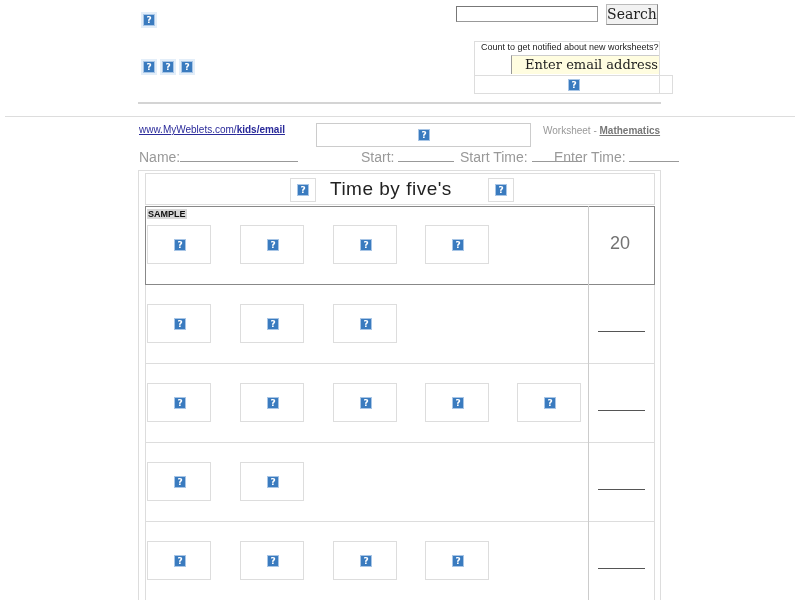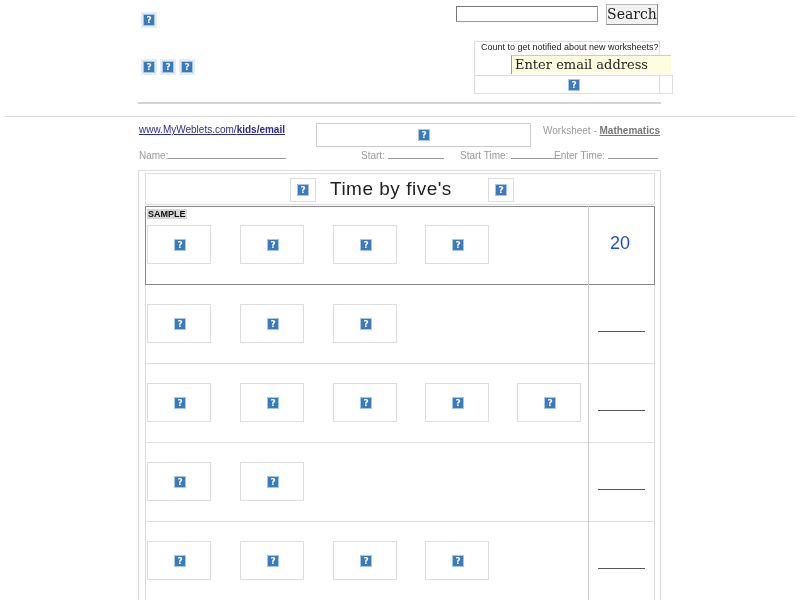--- a/index.html
+++ b/index.html
@@ -13,42 +13,42 @@
   .qicon-framed { box-shadow: 0 0 0 2px #e3eef9; }
   .hrule { position: absolute; height: 2px; background: #d4d4d4; }
   .search-input { left: 456px; top: 6px; width: 142px; height: 16px; border: 1px solid #999;
                   border-top-color: #777; border-left-color: #777; background: #fff; box-sizing: border-box; }
   .search-btn { left: 606px; top: 4px; width: 52px; height: 21px; border: 1px solid #bbb;
                 border-right-color: #888; border-bottom-color: #888; background: #f2f2f2;
                 font-family: "DejaVu Serif", serif; font-size: 14px; line-height: 19px;
                 text-align: center; box-sizing: border-box; color: #222; }
   .notify-box { left: 474px; top: 41px; width: 186px; height: 53px; border: 1px solid #ddd; box-sizing: border-box; }
   .notify-label { left: 481px; top: 42px; font-size: 9px; color: #222; }
-  .email-input { left: 511px; top: 55px; width: 160px; height: 19px; background: #fffde0;
+  .email-input { left: 511px; top: 55px; width: 148px; height: 19px; background: #fffde0;
                  border-left: 1px solid #999; border-top: 1px solid #ccc; box-sizing: border-box;
-                 font-family: "DejaVu Serif", serif; font-size: 13px; line-height: 17px; padding-left: 3px; color: #222; }
+                 font-family: "DejaVu Serif", serif; font-size: 13px; line-height: 17px; padding-left: 13px; color: #222; }
   .subscribe-cell { left: 474px; top: 75px; width: 199px; height: 19px; border: 1px solid #ddd; box-sizing: border-box; }
   .site-link { left: 139px; top: 124px; font-size: 10px; color: #2a2a9a; text-decoration: underline; }
   .site-link b { font-weight: bold; }
   .ad-box { left: 316px; top: 123px; width: 215px; height: 24px; border: 1px solid #ccc; box-sizing: border-box; }
   .ws-label { left: 543px; top: 125px; font-size: 10px; color: #999; }
   .ws-label b { color: #777; text-decoration: underline; }
-  .field { font-size: 10px; color: #999; }
+  .field { font-size: 14px; color: #999; }
   .blank { display: inline-block; border-bottom: 1px solid #999; height: 9px; vertical-align: baseline; }
   .sheet { left: 138px; top: 170px; width: 523px; height: 440px; border: 1px solid #ddd; box-sizing: border-box; }
   .title-row { left: 145px; top: 173px; width: 510px; height: 32px; border: 1px solid #ddd; box-sizing: border-box; }
   .title-iconbox { position: absolute; top: 178px; width: 26px; height: 24px; border: 1px solid #ddd; box-sizing: border-box; }
   .title-text { left: 330px; top: 178px; font-size: 19px; color: #222; letter-spacing: 0.5px; }
   .row { position: absolute; left: 145px; width: 510px; box-sizing: border-box; border: 1px solid #ddd; border-top: none; }
   .row.sample { border: 1px solid #888; }
   .ans-col { position: absolute; left: 588px; width: 1px; background: #ccc; }
   .sample-tag { left: 147px; top: 209px; font-size: 9px; font-weight: bold; background: #d8d8d8; color: #111; padding: 0 1px; }
   .card { position: absolute; width: 64px; height: 39px; border: 1px solid #ddd; box-sizing: border-box; background: #fff; }
   .card .qicon { left: 26px; top: 13px; }
-  .answer-num { left: 610px; top: 233px; font-size: 18px; color: #1d4ed8; }
+  .answer-num { left: 610px; top: 233px; font-size: 18px; color: #737373; }
   .answer-line { position: absolute; left: 598px; width: 47px; height: 1px; background: #555; }
 </style>
 </head>
 <body>
 
 <span class="qicon qicon-framed" style="left:143px;top:14px;">?</span>
 <span class="qicon qicon-framed" style="left:143px;top:61px;">?</span>
 <span class="qicon qicon-framed" style="left:162px;top:61px;">?</span>
 <span class="qicon qicon-framed" style="left:181px;top:61px;">?</span>
 

